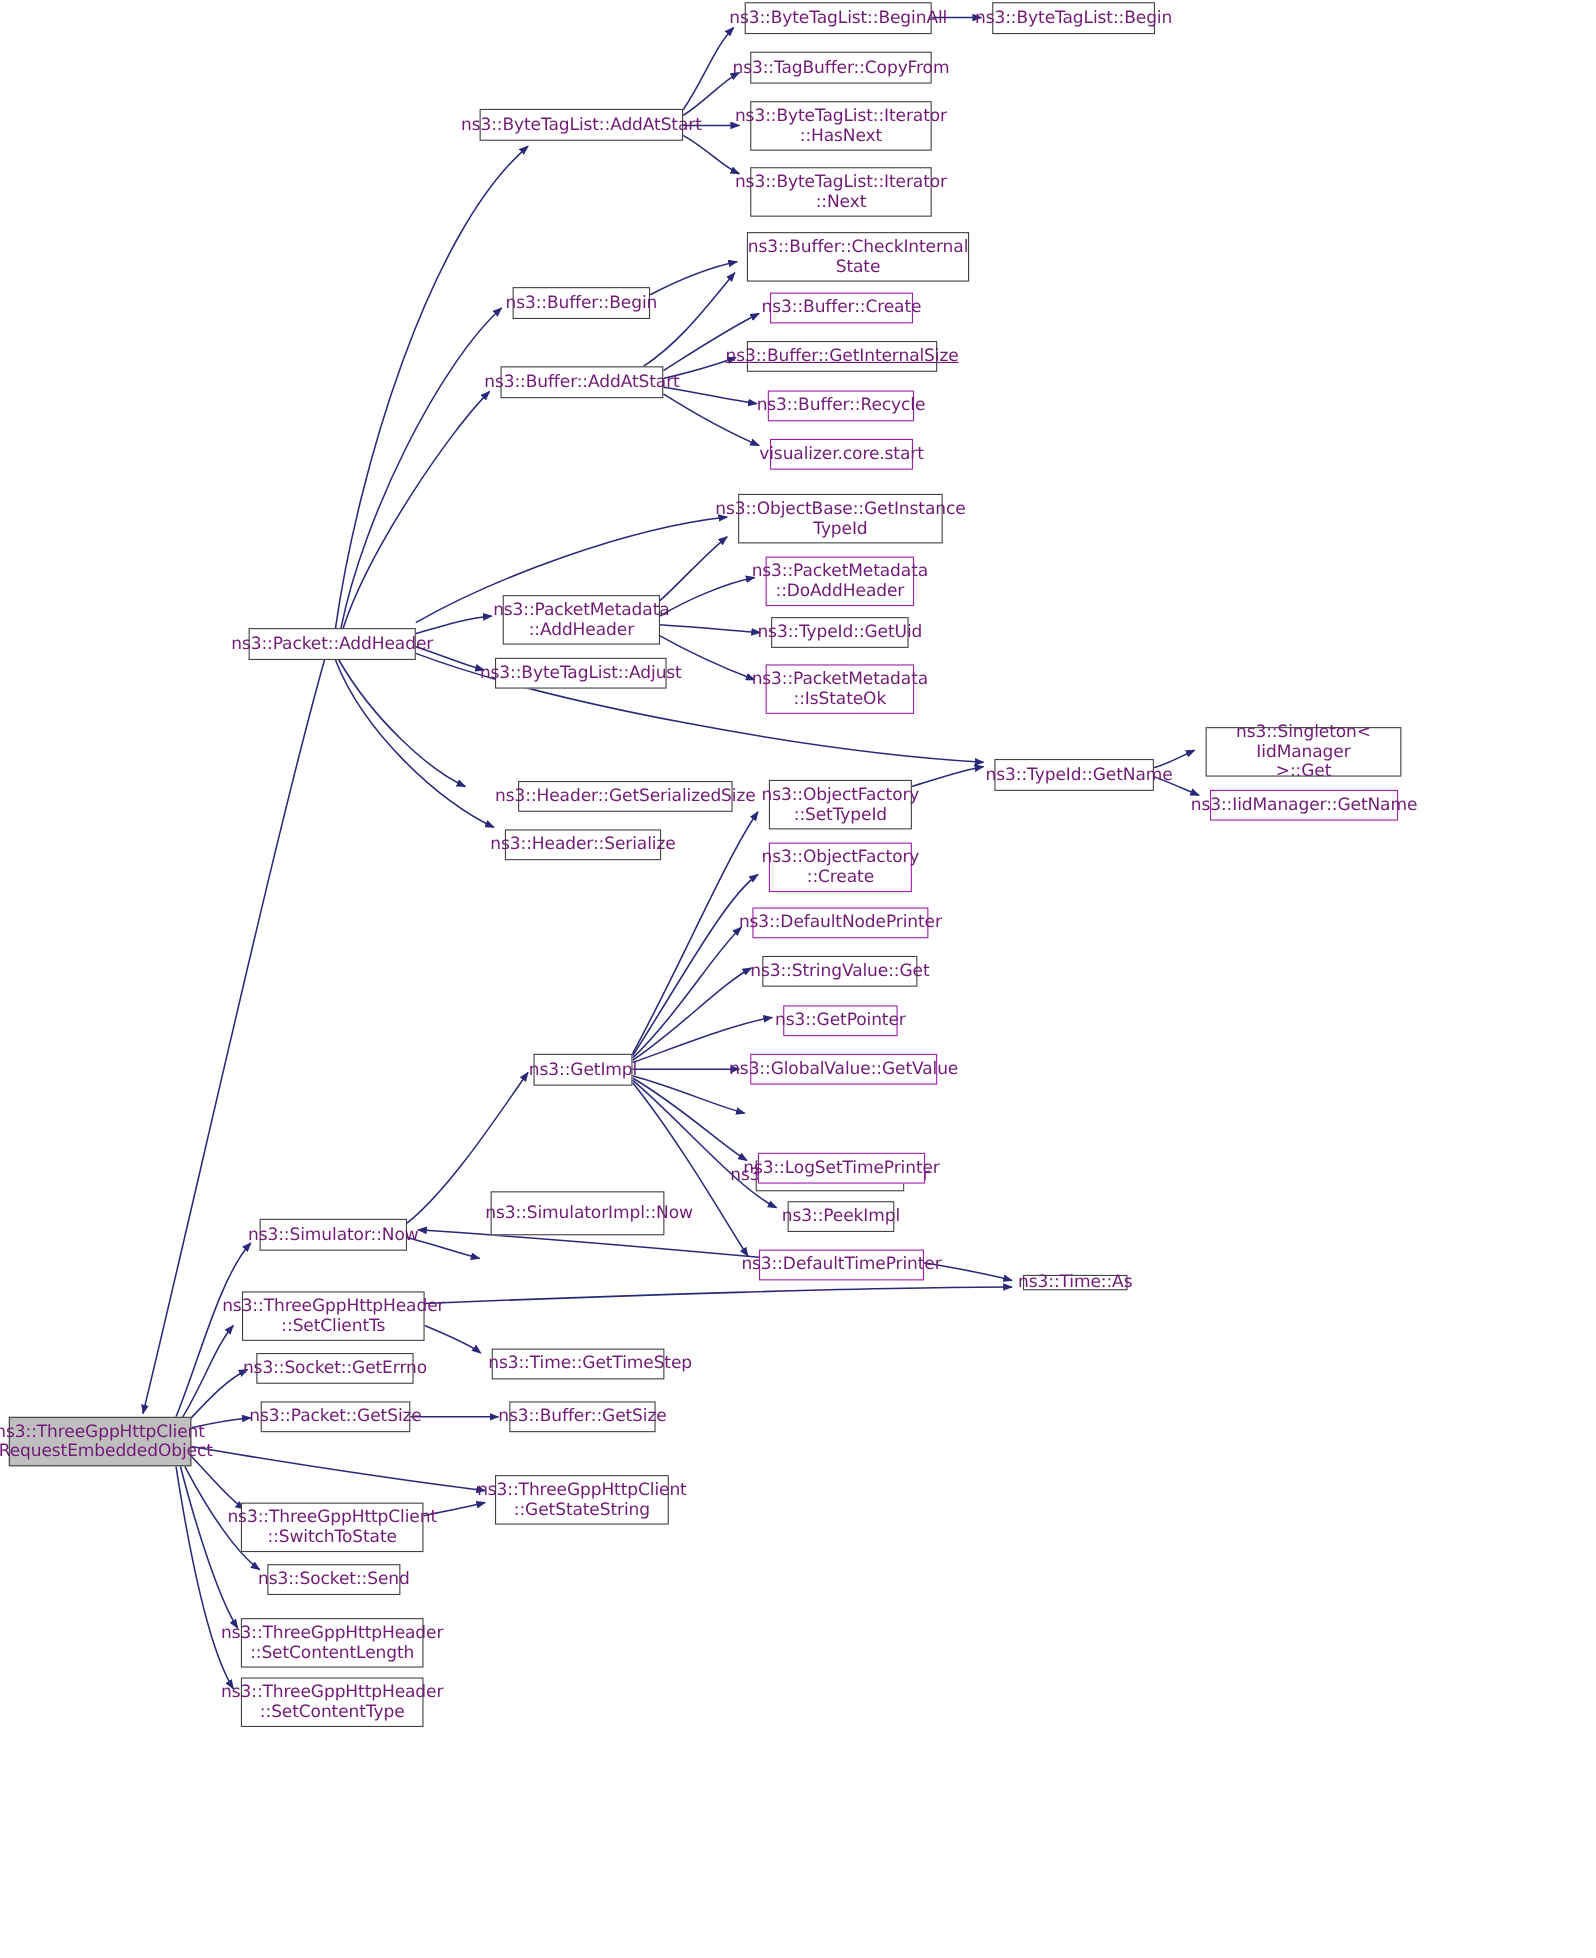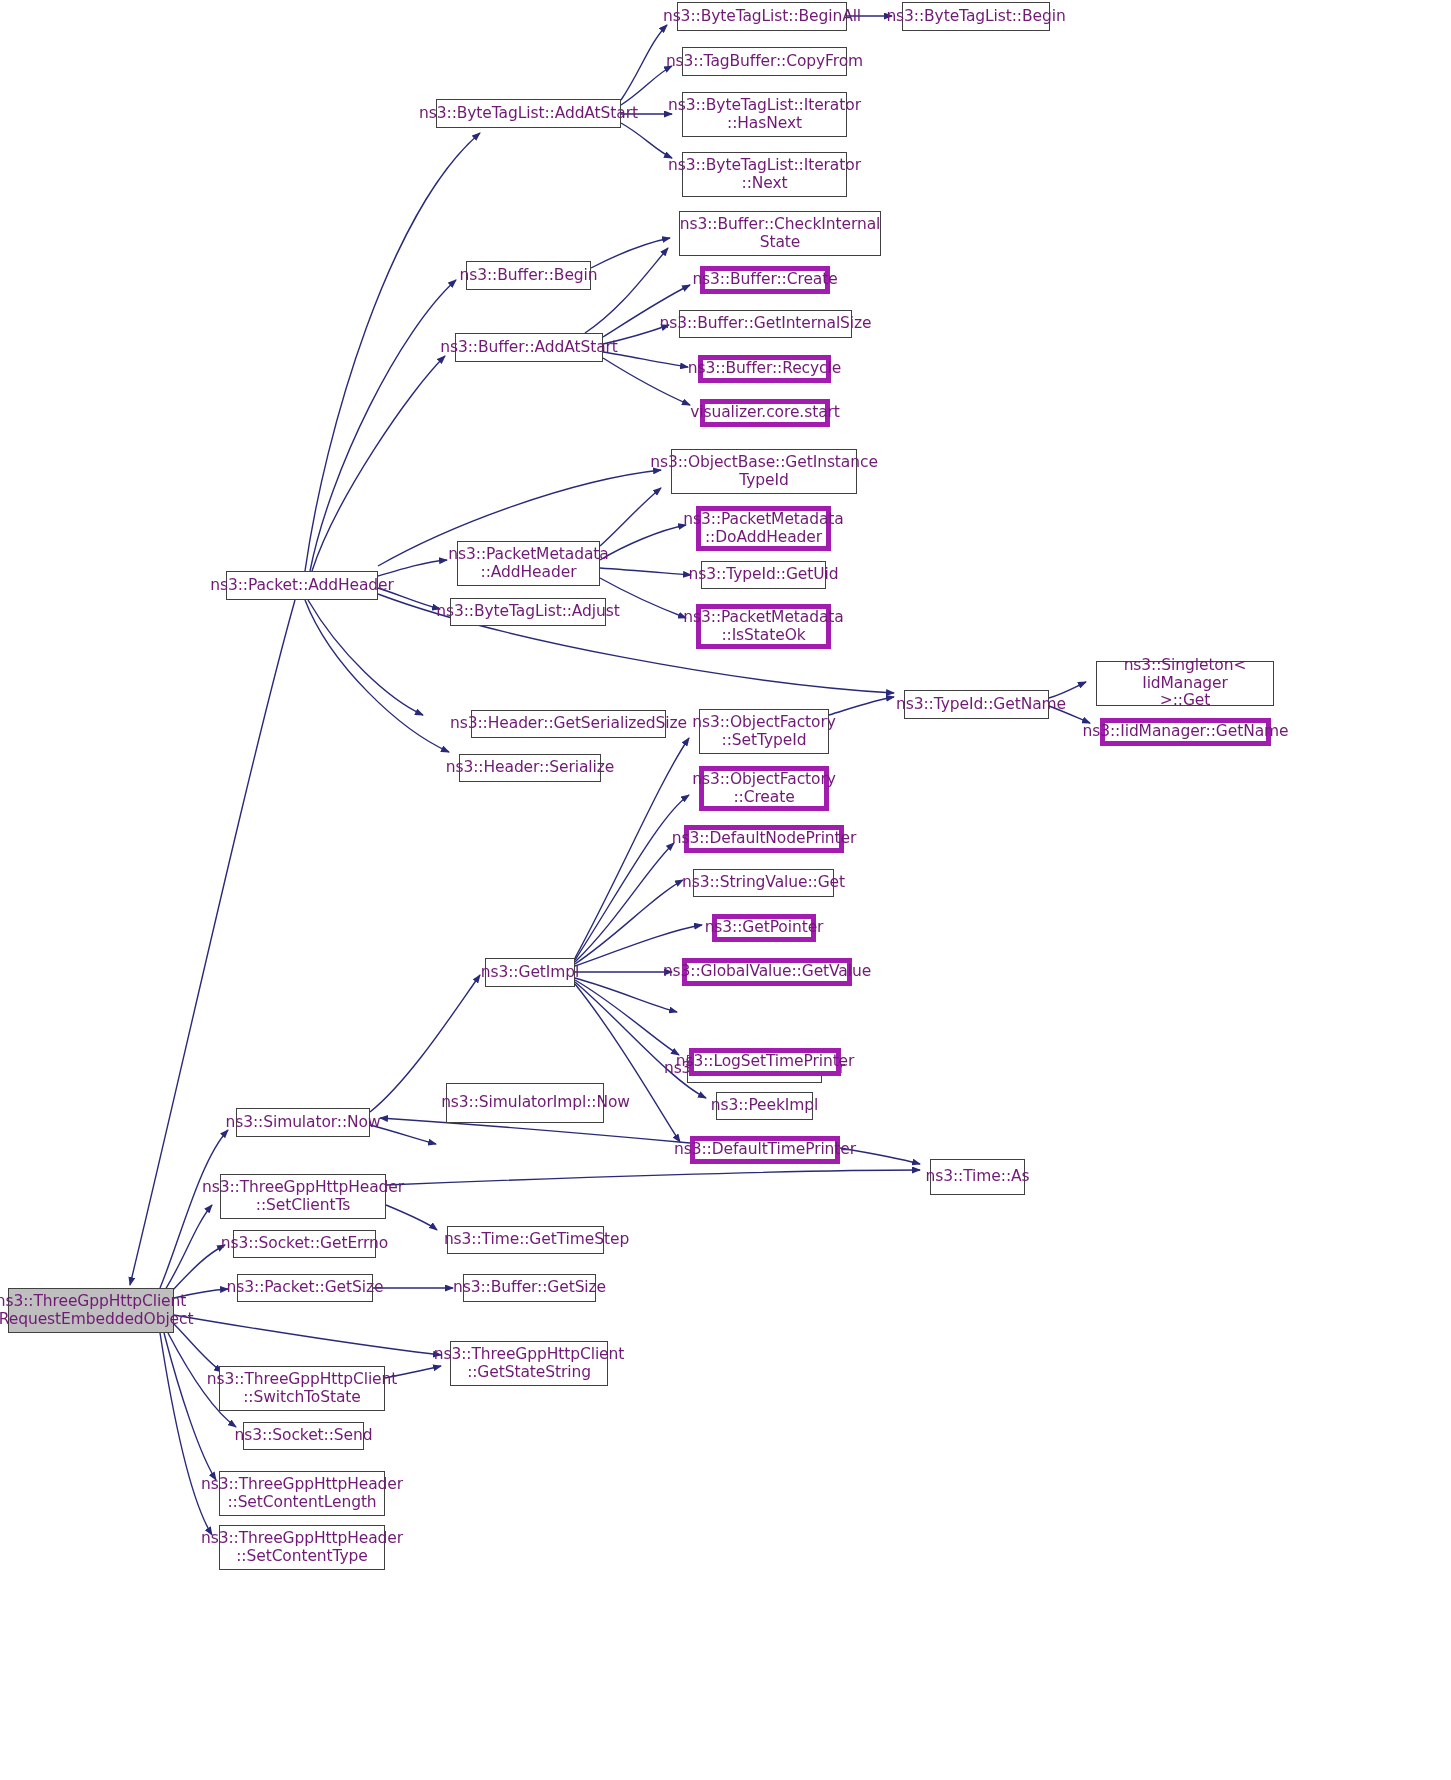--- a/index.html
+++ b/index.html
@@ -33,21 +33,21 @@
     background: #ffffff;
     border: 1px solid #404040;
     color: #701a75;
     font-size: 15.5px;
     line-height: 1.16;
     letter-spacing: -0.1px;
     white-space: pre-line;
     padding: 0 3px;
   }
   .node.red {
-    border: 5px solid #a21caf;
+    border: 1px solid #a21caf;
   }
   .node.current {
     background: #bfbfbf;
     border: 1px solid #404040;
   }
   .node.thick {
     border-width: 1.6px;
   }
 </style>
 </head>
@@ -123,21 +123,21 @@
       <div class="node" style="left: 902px; top: 2px; width: 148px; height: 29px;">ns3::ByteTagList::Begin</div>
       <div class="node" style="left: 682px; top: 47px; width: 165px; height: 29px;">ns3::TagBuffer::CopyFrom</div>
       <div class="node" style="left: 682px; top: 92px; width: 165px; height: 45px;">ns3::ByteTagList::Iterator
 ::HasNext</div>
       <div class="node" style="left: 682px; top: 152px; width: 165px; height: 45px;">ns3::ByteTagList::Iterator
 ::Next</div>
       <div class="node thick" style="left: 436px; top: 99px; width: 185px; height: 29px;">ns3::ByteTagList::AddAtStart</div>
       <div class="node thick" style="left: 679px; top: 211px; width: 202px; height: 45px;">ns3::Buffer::CheckInternal
 State</div>
       <div class="node red" style="left: 700px; top: 266px; width: 130px; height: 28px;">ns3::Buffer::Create</div>
-      <div class="node" style="left: 679px; top: 310px; width: 173px; height: 28px;">ns3::Buffer::GetInternalSize</div>
+      <div class="node" style="left: 679px; top: 310px; width: 173px; height: 28px; text-decoration: underline;">ns3::Buffer::GetInternalSize</div>
       <div class="node red" style="left: 698px; top: 355px; width: 133px; height: 28px;">ns3::Buffer::Recycle</div>
       <div class="node red" style="left: 700px; top: 399px; width: 130px; height: 28px;">visualizer.core.start</div>
       <div class="node" style="left: 466px; top: 261px; width: 125px; height: 29px;">ns3::Buffer::Begin</div>
       <div class="node thick" style="left: 455px; top: 333px; width: 148px; height: 29px;">ns3::Buffer::AddAtStart</div>
       <div class="node thick" style="left: 671px; top: 449px; width: 186px; height: 45px;">ns3::ObjectBase::GetInstance
 TypeId</div>
       <div class="node red" style="left: 696px; top: 506px; width: 135px; height: 45px;">ns3::PacketMetadata
 ::DoAddHeader</div>
       <div class="node thick" style="left: 701px; top: 561px; width: 125px; height: 28px;">ns3::TypeId::GetUid</div>
       <div class="node red" style="left: 696px; top: 604px; width: 135px; height: 45px;">ns3::PacketMetadata
@@ -158,21 +158,21 @@
 ::Create</div>
       <div class="node red" style="left: 684px; top: 825px; width: 160px; height: 28px;">ns3::DefaultNodePrinter</div>
       <div class="node thick" style="left: 693px; top: 869px; width: 141px; height: 28px;">ns3::StringValue::Get</div>
       <div class="node red" style="left: 712px; top: 914px; width: 104px; height: 28px;">ns3::GetPointer</div>
       <div class="node red" style="left: 682px; top: 958px; width: 170px; height: 28px;">ns3::GlobalValue::GetValue</div>
       <div class="node thick" style="left: 687px; top: 1055px; width: 135px; height: 28px;">ns3::LogSetNodePrinter</div>
       <div class="node red" style="left: 689px; top: 1048px; width: 152px; height: 28px;">ns3::LogSetTimePrinter</div>
       <div class="node thick" style="left: 716px; top: 1092px; width: 97px; height: 28px;">ns3::PeekImpl</div>
       <div class="node red" style="left: 690px; top: 1136px; width: 150px; height: 28px;">ns3::DefaultTimePrinter</div>
       <div class="node thick" style="left: 485px; top: 958px; width: 90px; height: 29px;">ns3::GetImpl</div>
-      <div class="node thick" style="left: 930px; top: 1159px; width: 95px; height: 36px;">ns3::Time::As</div>
+      <div class="node thick" style="left: 930px; top: 1159px; width: 95px; height: 14px;">ns3::Time::As</div>
       <div class="node thick" style="left: 236px; top: 1108px; width: 134px; height: 29px;">ns3::Simulator::Now</div>
       <div class="node" style="left: 446px; top: 1083px; width: 158px; height: 40px; padding-left: 24px;">ns3::SimulatorImpl::Now</div>
       <div class="node thick" style="left: 220px; top: 1174px; width: 166px; height: 45px;">ns3::ThreeGppHttpHeader
 ::SetClientTs</div>
       <div class="node thick" style="left: 447px; top: 1226px; width: 157px; height: 28px; padding-left: 25px;">ns3::Time::GetTimeStep</div>
       <div class="node thick" style="left: 233px; top: 1230px; width: 143px; height: 28px;">ns3::Socket::GetErrno</div>
       <div class="node thick" style="left: 237px; top: 1274px; width: 136px; height: 28px;">ns3::Packet::GetSize</div>
       <div class="node thick" style="left: 463px; top: 1274px; width: 133px; height: 28px;">ns3::Buffer::GetSize</div>
       <div class="node thick" style="left: 450px; top: 1341px; width: 158px; height: 45px;">ns3::ThreeGppHttpClient
 ::GetStateString</div>

